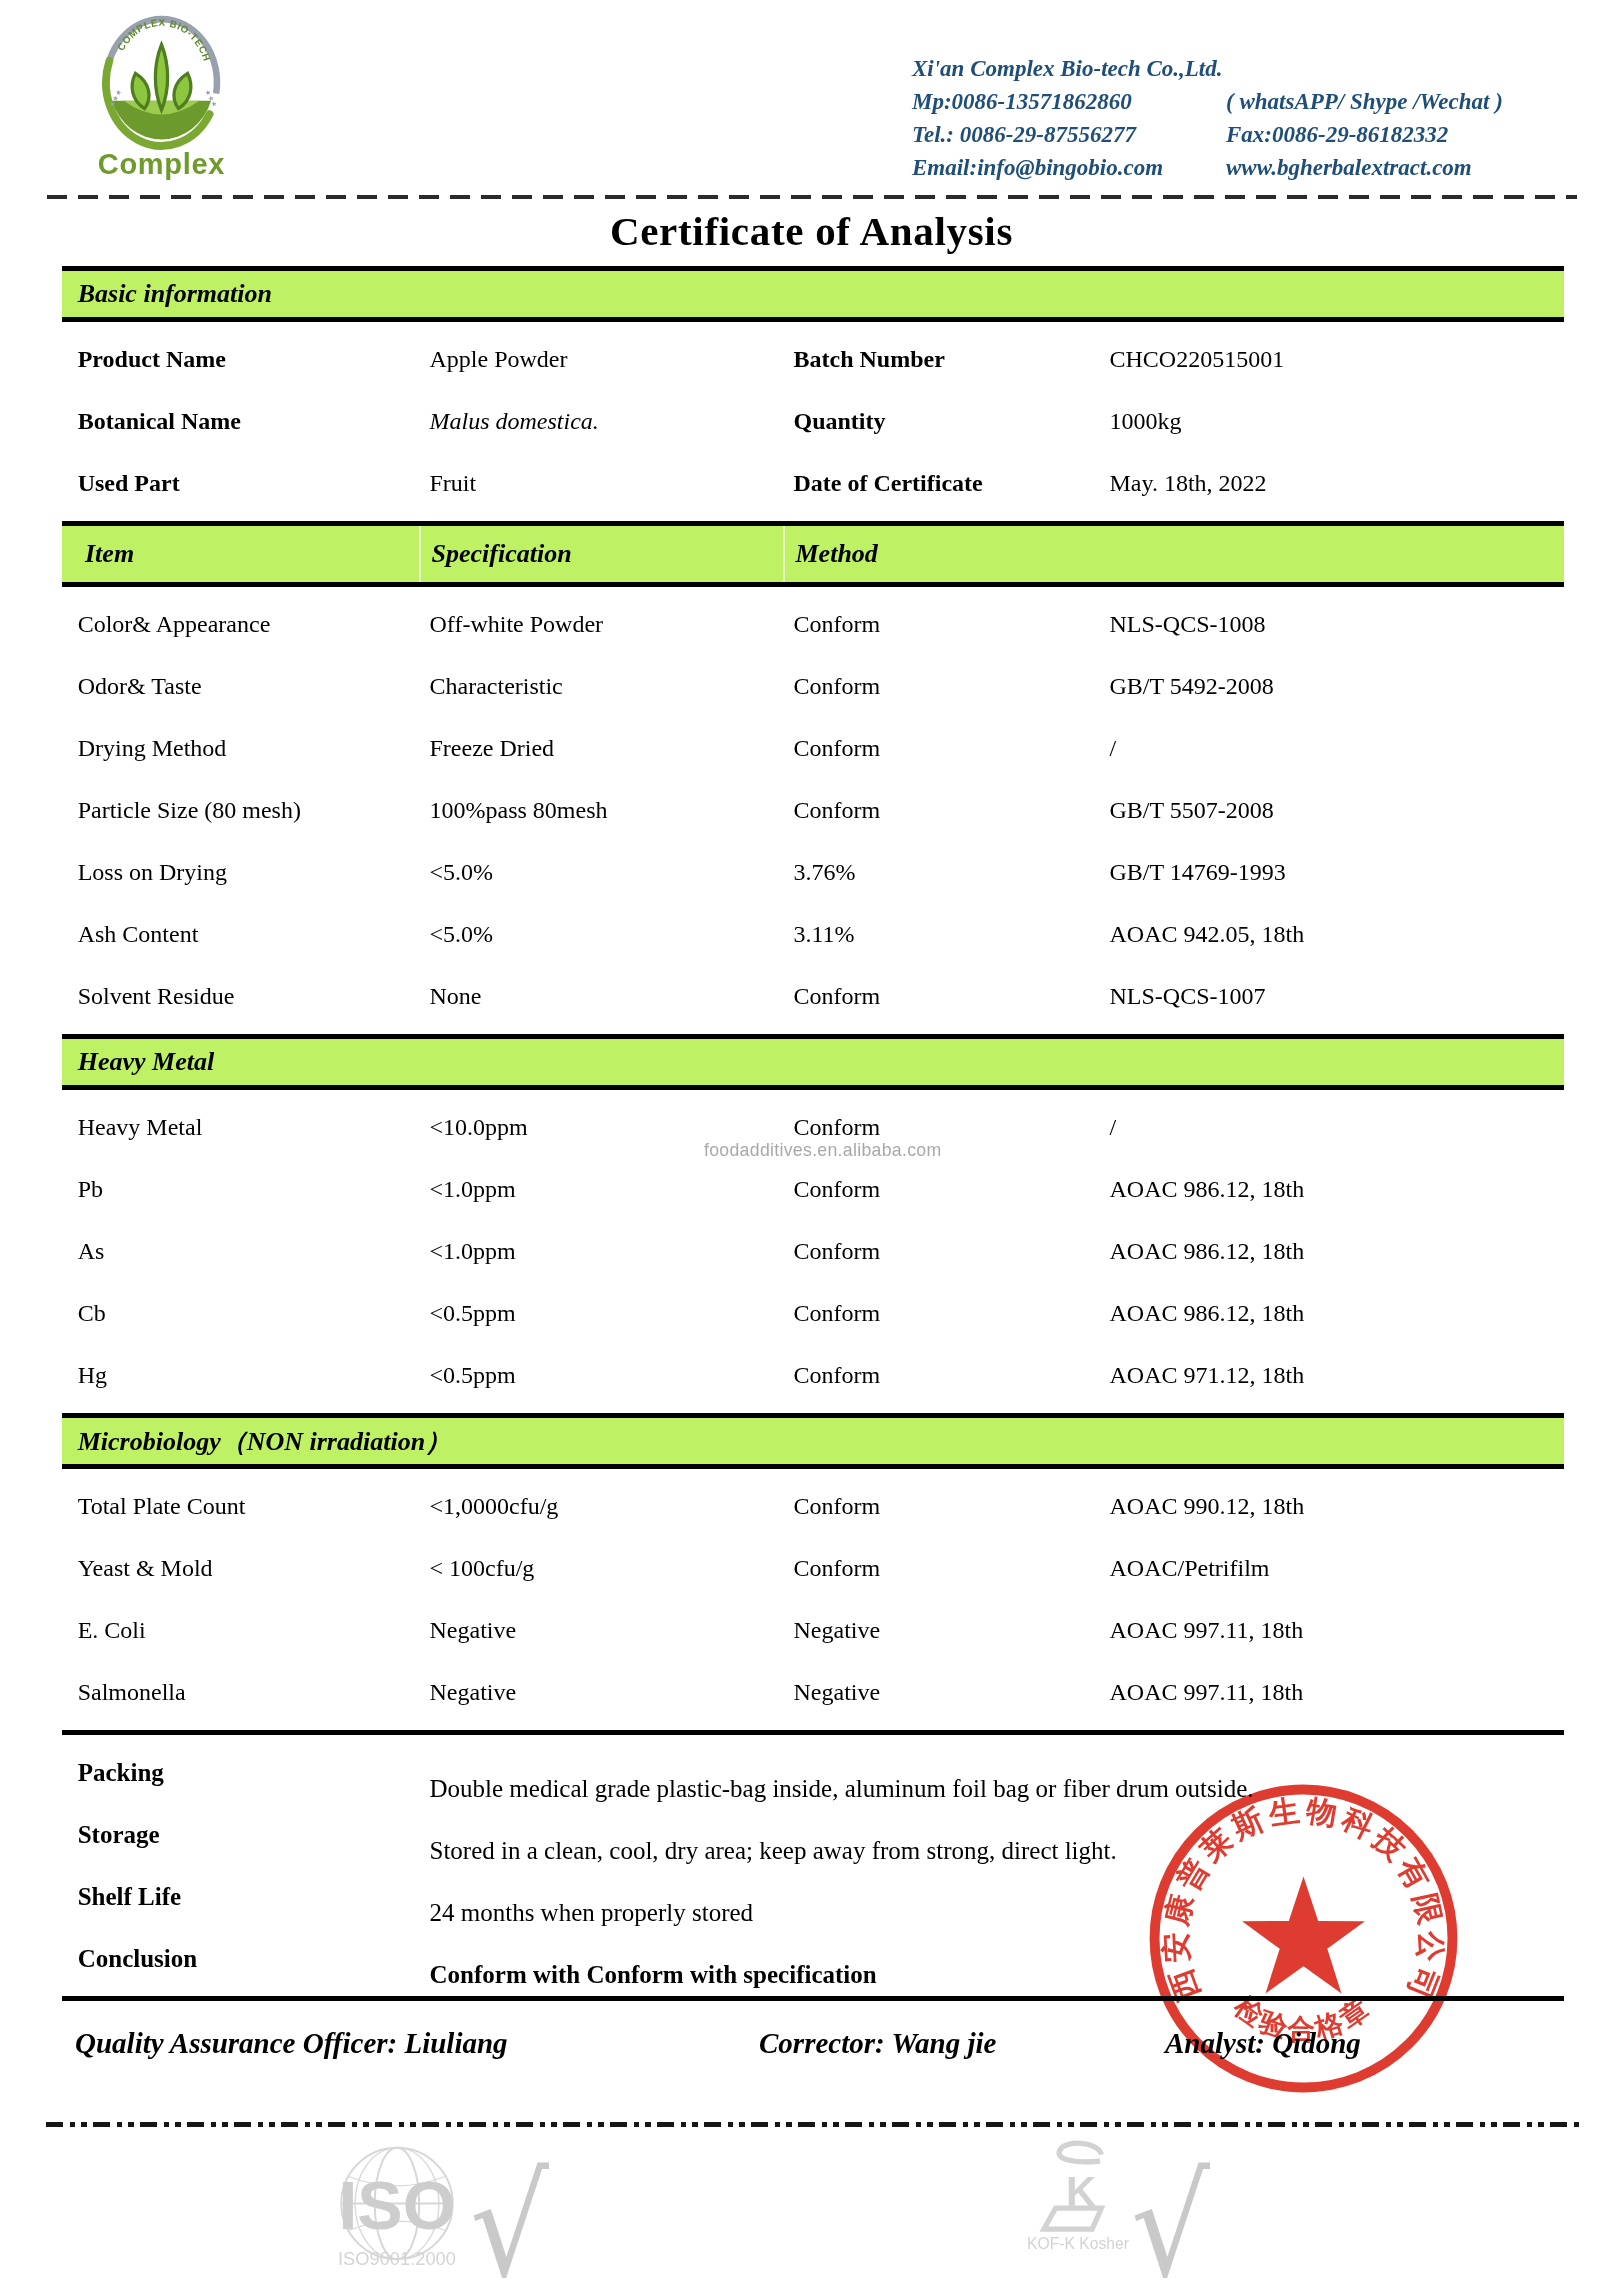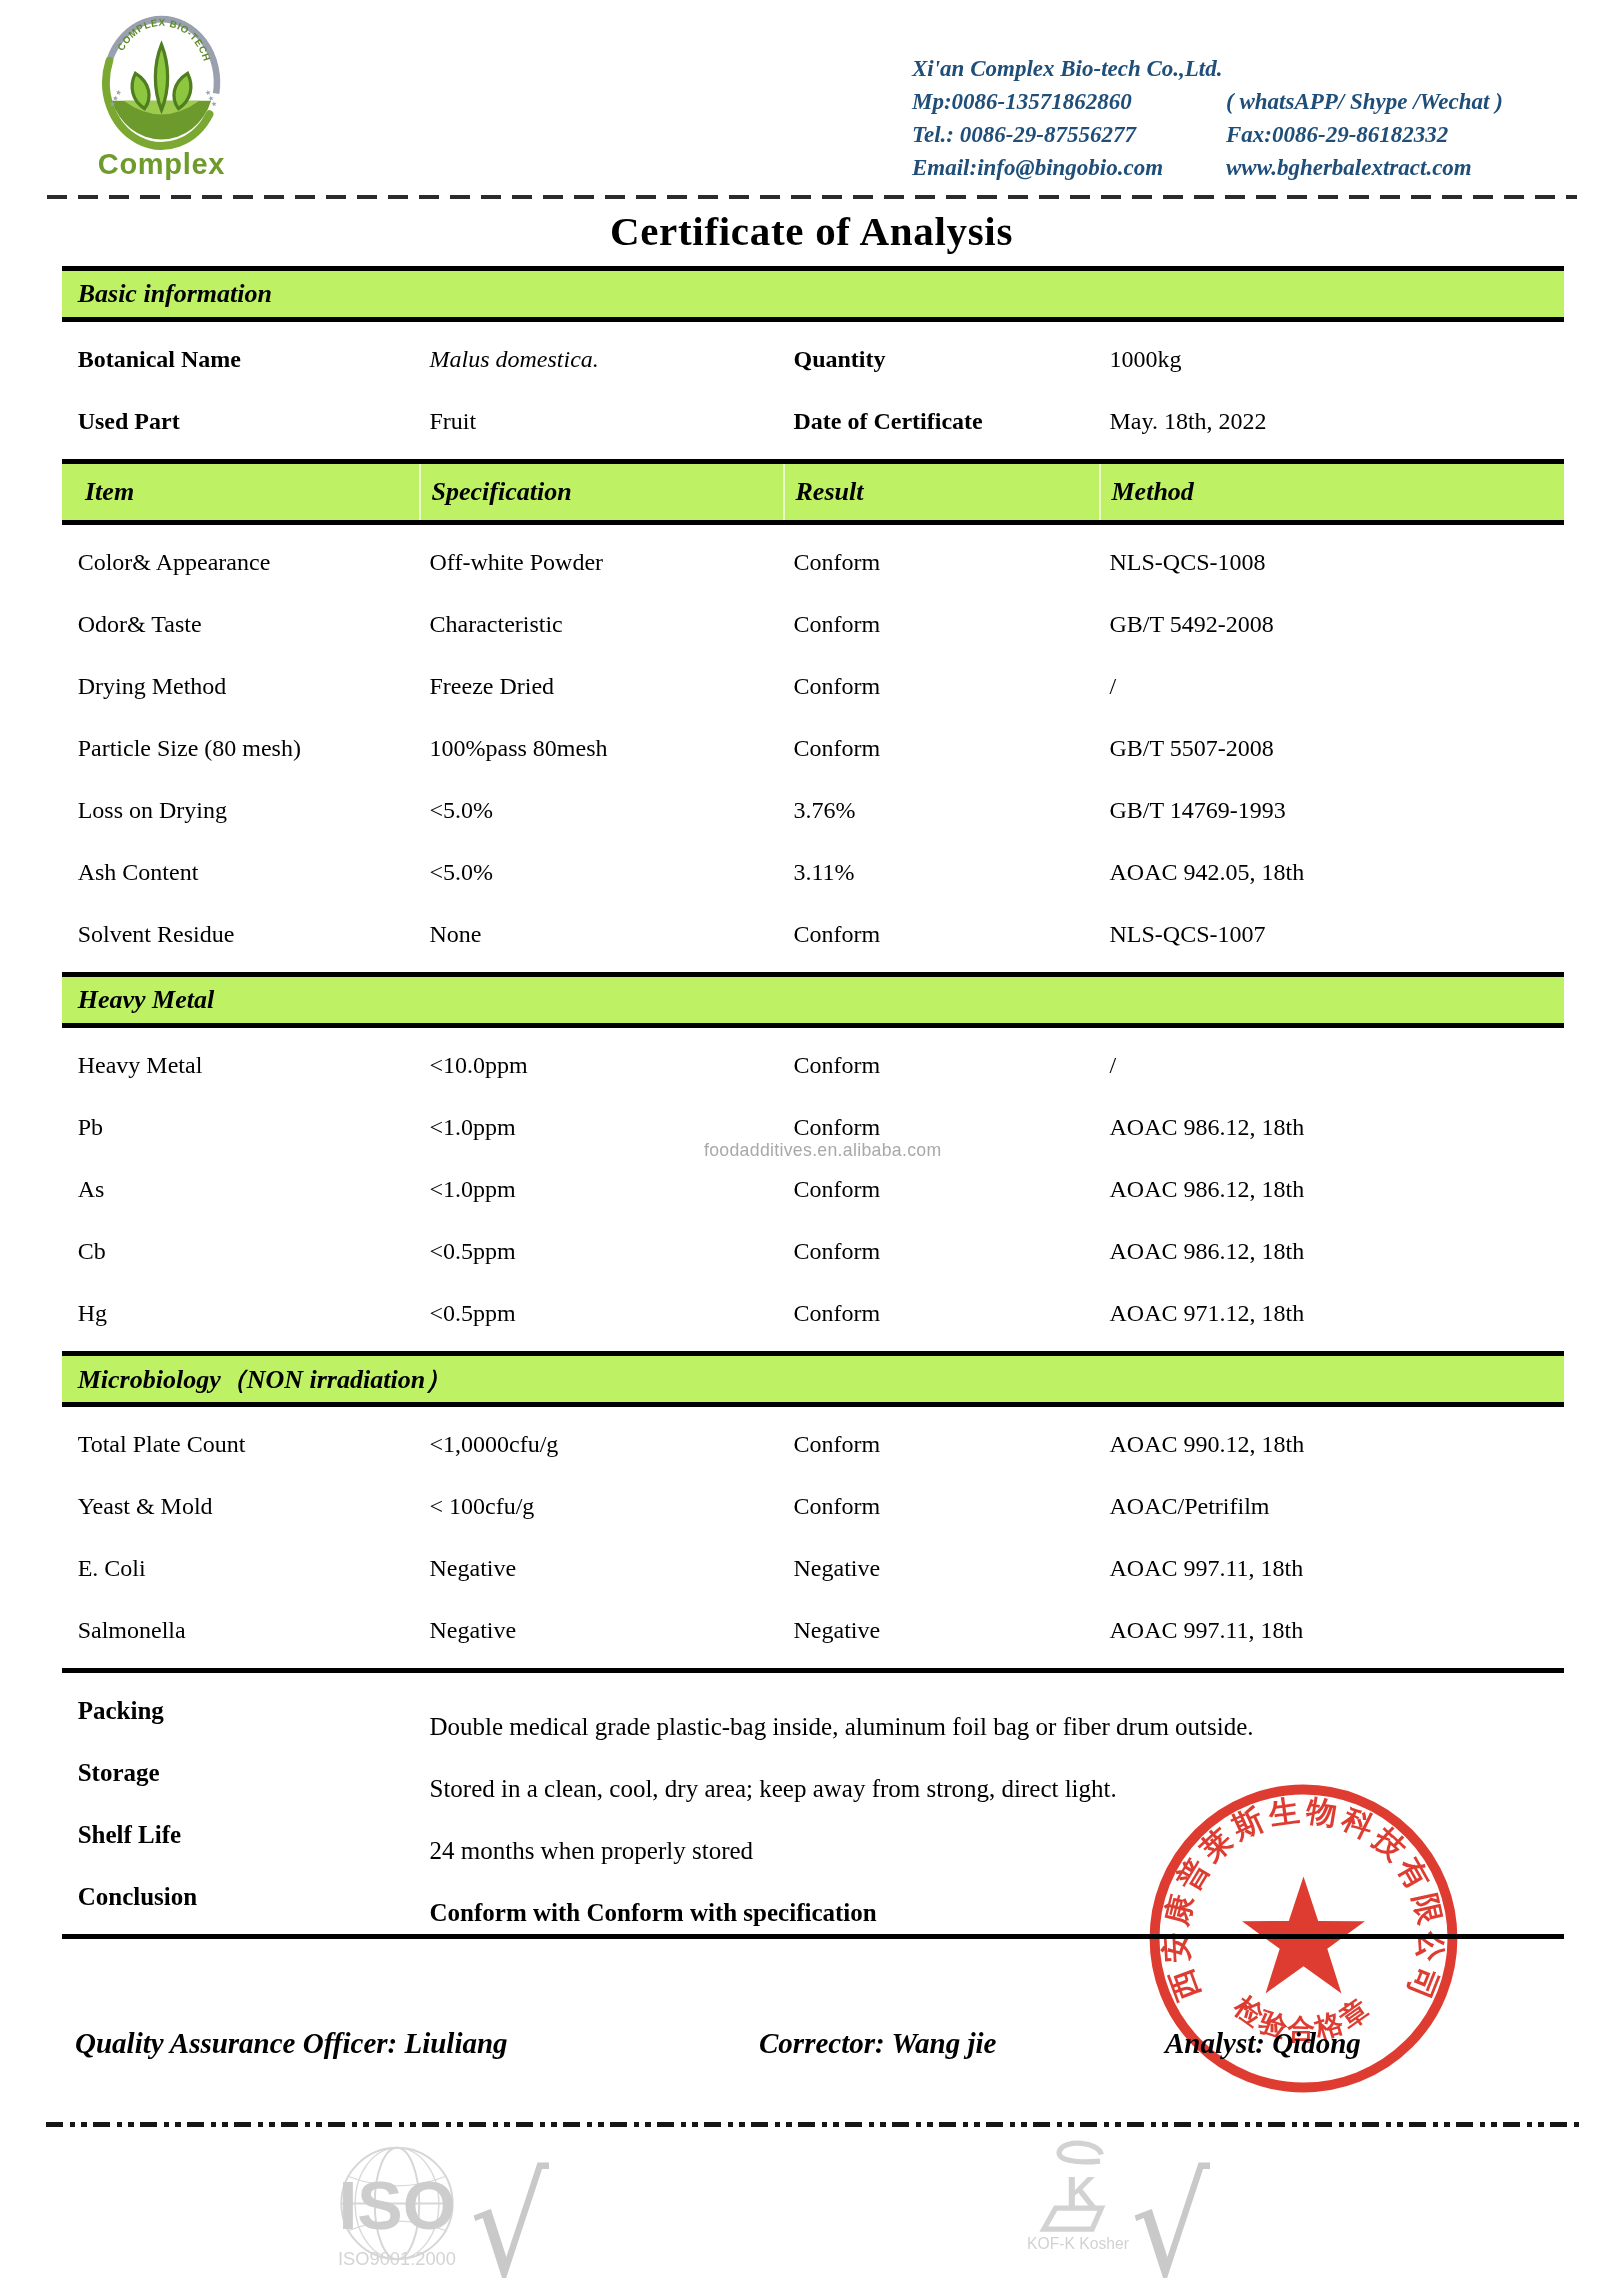--- a/index.html
+++ b/index.html
@@ -124,37 +124,42 @@
   <div class="doc-title">Certificate of Analysis</div>
 
   <div class="coa-table">
 
     <div class="bar single">
       <span>Basic information</span>
     </div>
 
     <div class="rowgroup">
       <div class="trow">
+        <div class="blabel">Product Name</div>
+        <div>Apple Powder</div>
+        <div class="blabel">Batch Number</div>
+        <div>CHCO220515001</div>
+      </div>
+      <div class="trow">
         <div class="blabel">Botanical Name</div>
         <div class="italic">Malus domestica.</div>
         <div class="blabel">Quantity</div>
         <div>1000kg</div>
       </div>
       <div class="trow">
         <div class="blabel">Used Part</div>
         <div>Fruit</div>
         <div class="blabel">Date of Certificate</div>
         <div>May. 18th, 2022</div>
       </div>
     </div>
 
     <div class="bar cols">
       <div>Item</div>
       <div>Specification</div>
-      <div>Result</div>
       <div>Method</div>
     </div>
 
     <div class="rowgroup">
       <div class="trow">
         <div>Color&amp; Appearance</div>
         <div>Off-white Powder</div>
         <div>Conform</div>
         <div>NLS-QCS-1008</div>
       </div>

